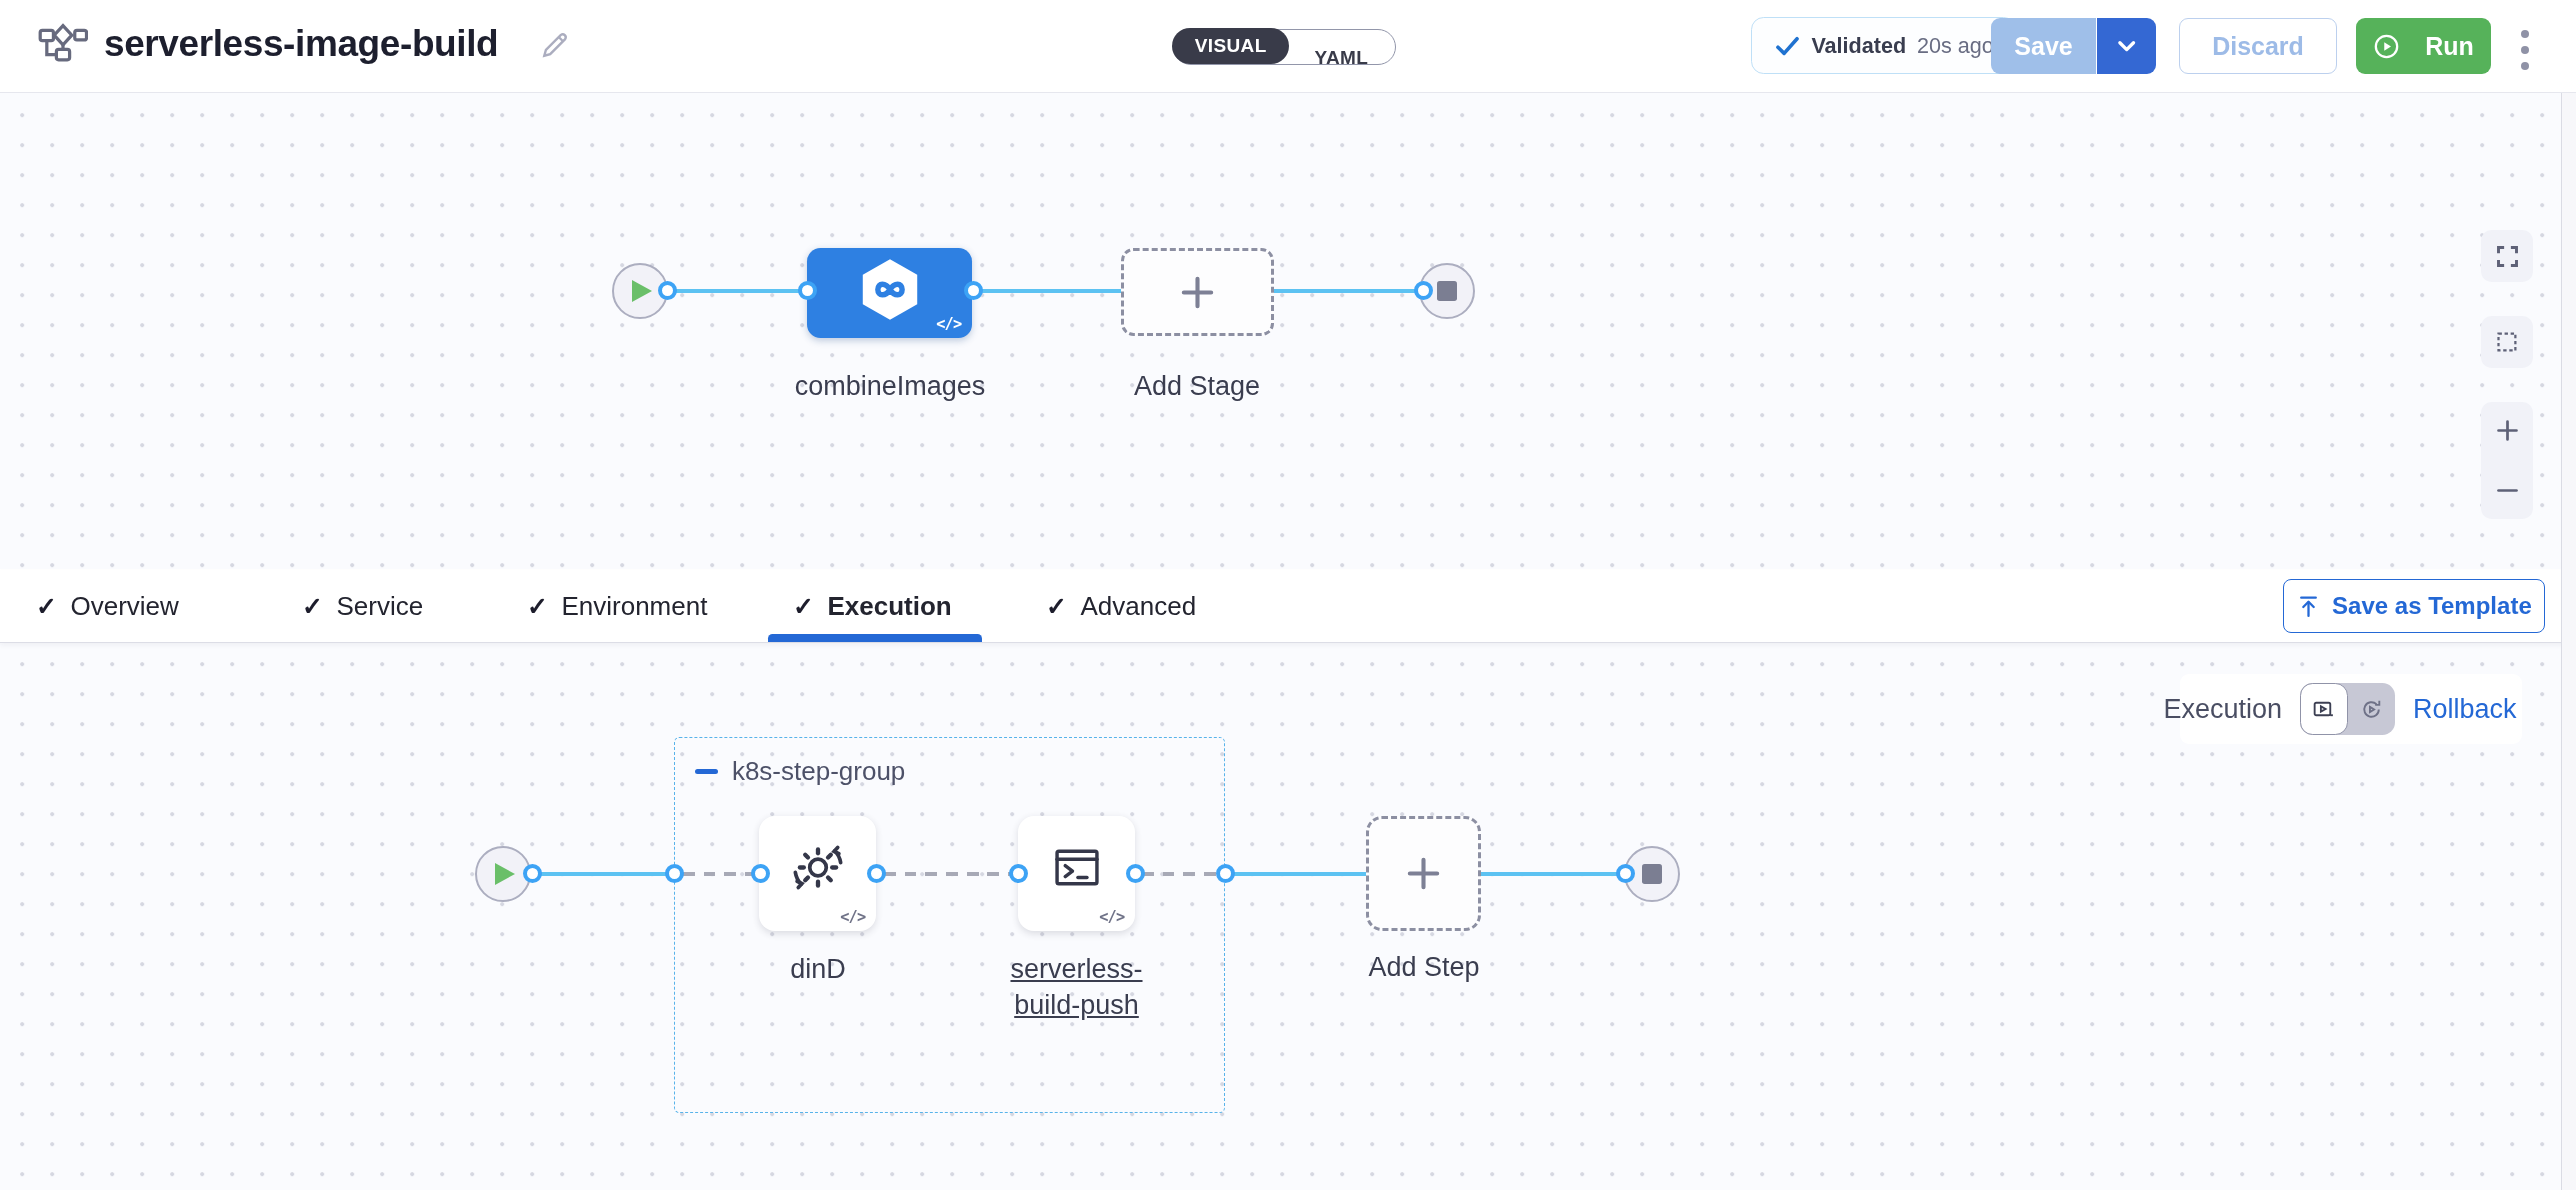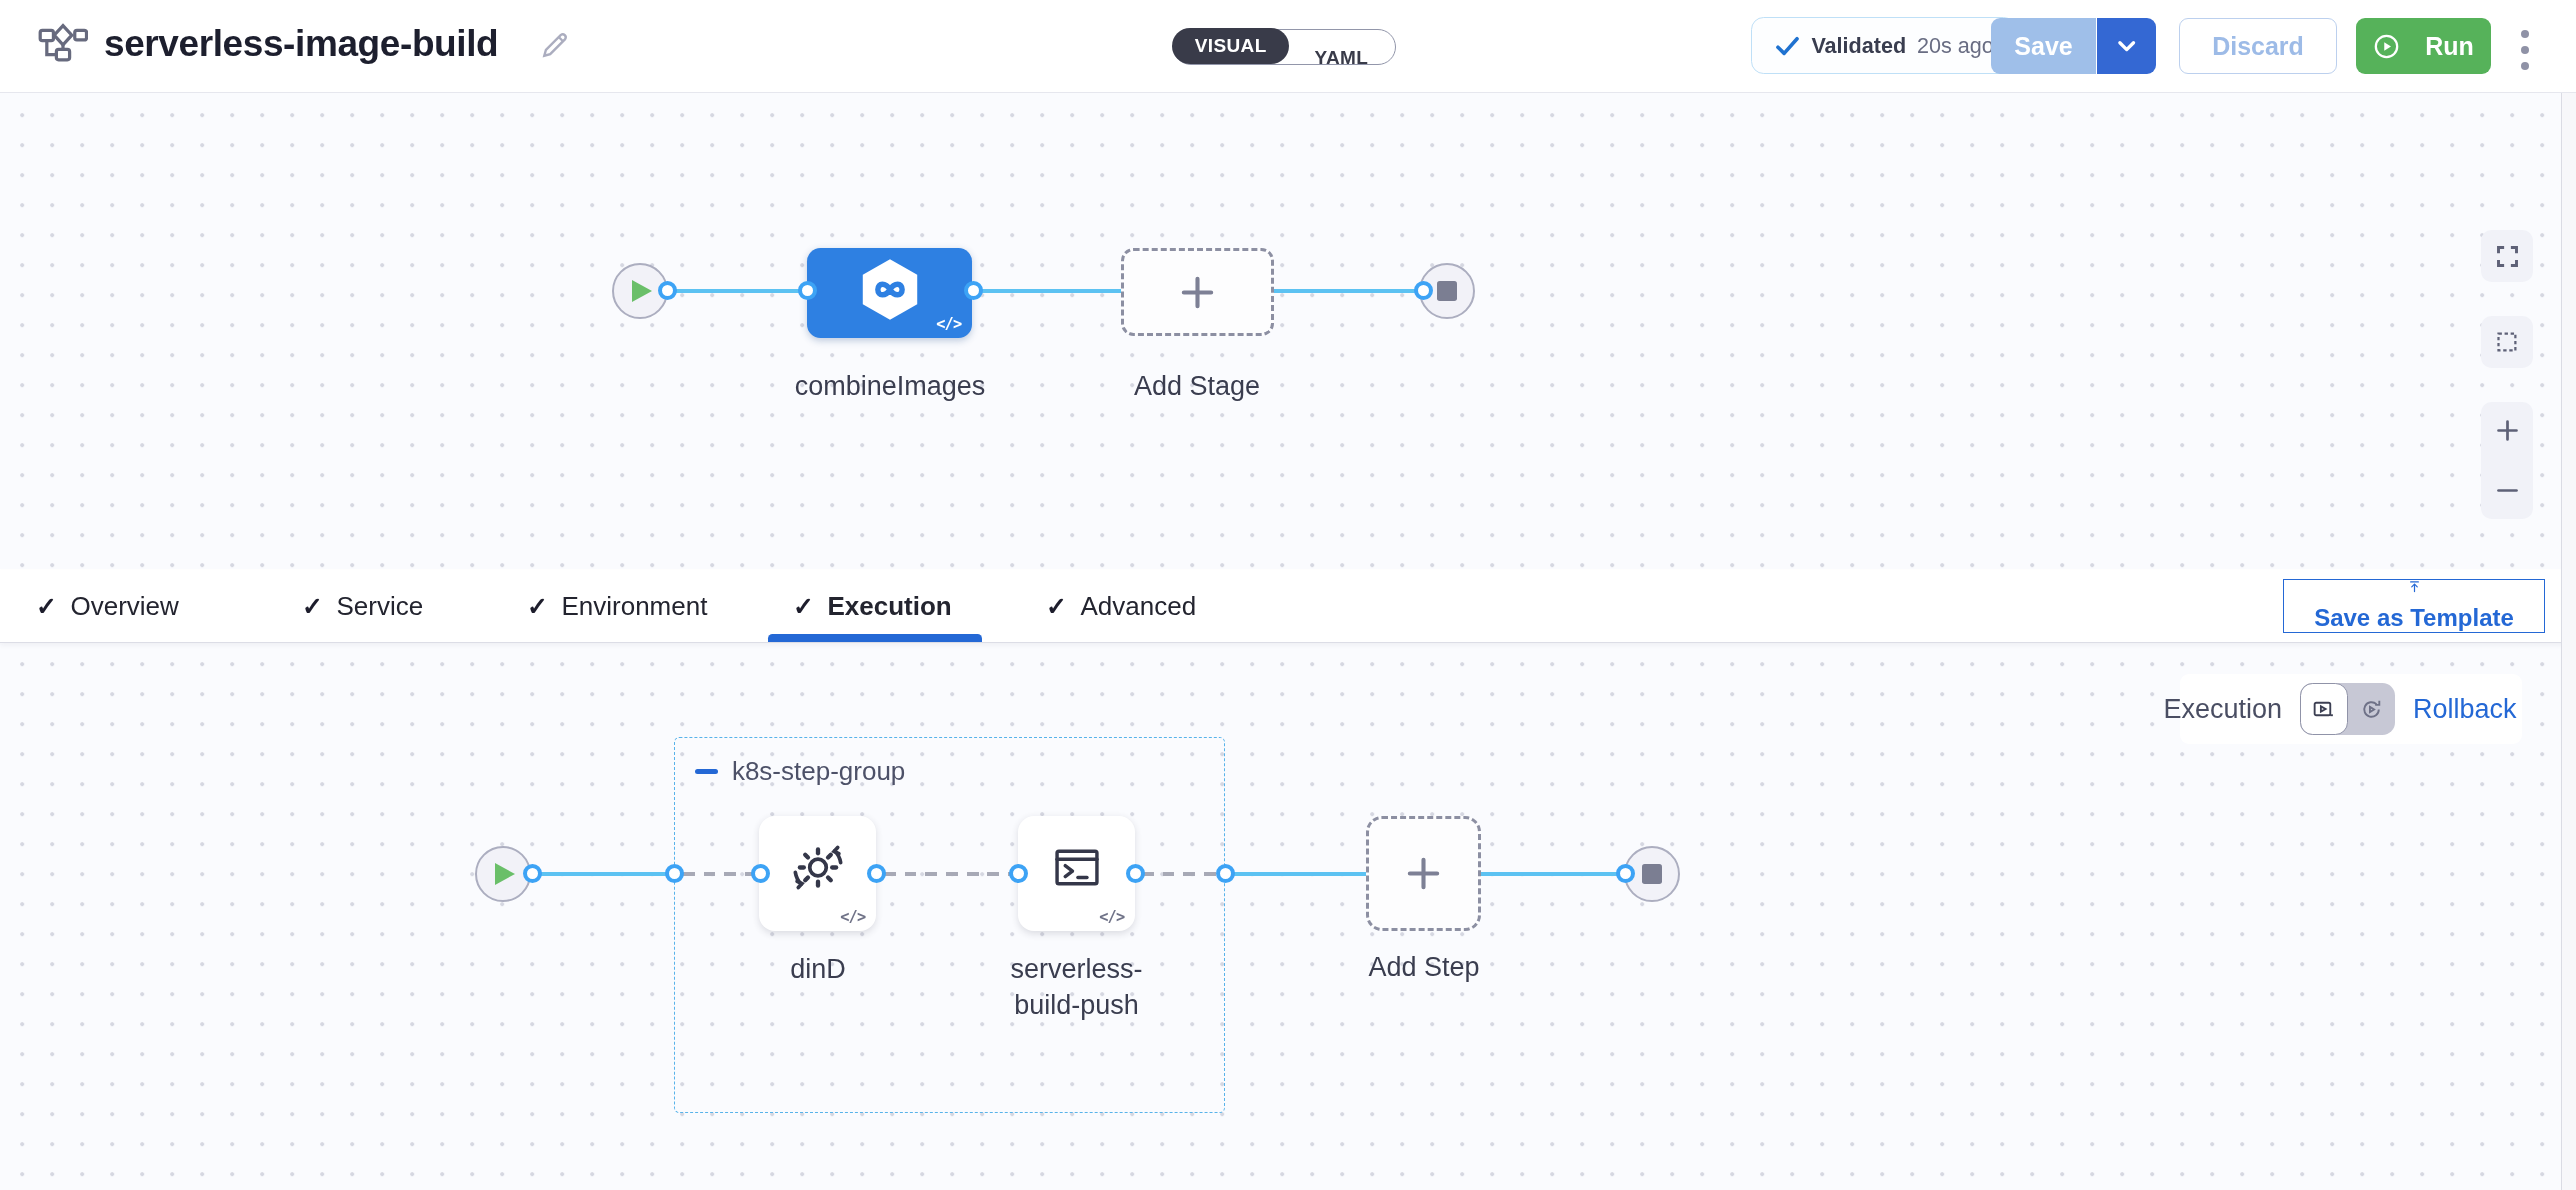--- a/index.html
+++ b/index.html
@@ -65,21 +65,21 @@
   .ctl-btn { position:absolute; left:2481px; width:52px; height:52px; border-radius:10.8px; background:#f1f2f8; display:flex; align-items:center; justify-content:center; color:#5e6177; cursor:pointer; z-index:8; }
   .zoom-panel { position:absolute; left:2481px; width:52px; height:117px; border-radius:10.8px; background:#f1f2f8; display:flex; flex-direction:column; align-items:center; justify-content:space-between; padding:12.6px 0; color:#5e6177; z-index:8; }
   .zoom-panel .zbtn { width:31px; height:31px; display:flex; align-items:center; justify-content:center; cursor:pointer; }
 
   
   .tabbar { position:absolute; left:0; top:570px; width:2576px; height:73px; background:#fff; border-bottom:0.9px solid #dcdde6; box-shadow:0 2.7px 5.4px rgba(40,41,61,0.06); z-index:20; }
   .tab { position:absolute; top:0; height:72px; display:flex; align-items:center; gap:13.5px; font-size:26px; color:#23242f; cursor:pointer; }
   .tab .tab-check { font-size:25px; font-weight:700; color:#1d1d2c; }
   .tab.active { font-weight:700; }
   .tab-underline { position:absolute; left:768px; bottom:0; width:214px; height:8px; background:#2468d5; border-radius:4.5px 4.5px 0 0; }
-  .save-template-btn { position:absolute; left:2283px; top:9px; width:262px; height:54px; border:1.8px solid #2468d5; border-radius:0; color:#2468d5; font-size:24px; font-weight:600; display:flex; align-items:center; justify-content:center; gap:10.8px; background:#fff; cursor:pointer;flex-direction:column; }
+  .save-template-btn { position:absolute; left:2283px; top:9px; width:262px; height:54px; border:1.8px solid #2468d5; border-radius:8px; color:#2468d5; font-size:24px; font-weight:600; display:flex; align-items:center; justify-content:center; gap:10.8px; background:#fff; cursor:pointer; }
   .save-template-btn svg { width:25px; height:25px; }
 
   
   .exec-panel { position:absolute; left:2180px; top:32px; width:342px; height:70px; background:#fff; border-radius:9px; display:flex; align-items:center; justify-content:flex-end; gap:18px; padding:0 5.4px 0 12.6px; z-index:9; }
   .exec-panel-label { font-size:27px; color:#4a4e63; }
   .exec-toggle { display:flex; width:95px; height:52px; background:#c7c8d5; border-radius:12.6px; align-items:center; }
   .exec-toggle .seg { width:48px; height:52px; display:flex; align-items:center; justify-content:center; cursor:pointer; }
   .exec-toggle .seg.on { background:#fff; border:1.8px solid #9093a8; border-radius:12.6px; color:#3c3f52; }
   .exec-toggle .seg.off { color:#6e7187; }
   .rollback-link { font-size:27px; color:#2468d5; cursor:pointer; }
@@ -340,20 +340,20 @@
         </svg>
     </div>
 
     <span class="port" style="left:1616px; top:222px;"></span>
 
     <div class="term-node" style="left:1624px; top:204px;">
       <span class="stop-sq"></span>
     </div>
 
     <div class="node-label" style="left:746px; top:309px; width:144px;">dinD</div>
-    <div class="node-label" style="left:991px; top:309px; width:171px;">serverless-build-push</div>
+    <div class="node-label" style="left:991px; top:309px; width:171px;text-decoration:underline;">serverless-build-push</div>
     <div class="node-label" style="left:1343px; top:307px; width:162px;">Add Step</div>
   </div>
 
   <div style="position:absolute; right:0; top:93px; width:15.3px; height:1097px; background:#f7f7fa; border-left:0.9px solid #dadbe4; z-index:40;"></div>
 
 </div>
 
 
 </body></html>

